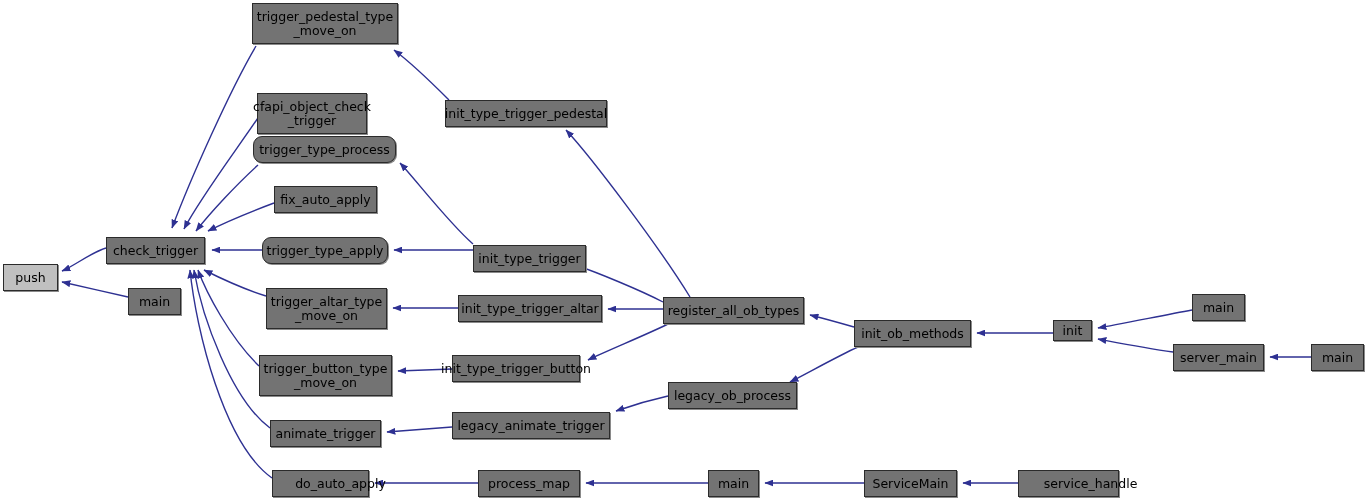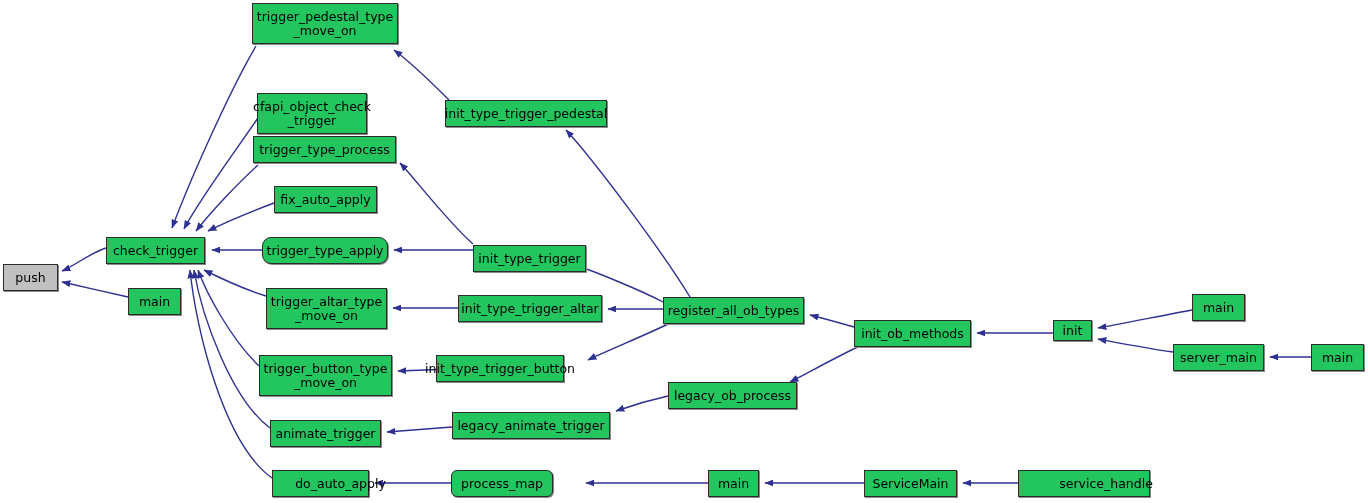--- a/index.html
+++ b/index.html
@@ -21,21 +21,21 @@
     left: 0;
     top: 0;
     width: 1368px;
     height: 503px;
     pointer-events: none;
   }
   .node {
     position: absolute;
     box-sizing: border-box;
     border: 1px solid #2b2b2b;
-    background: #22c55e;
+    background: #737373;
     color: #000000;
     display: flex;
     align-items: center;
     justify-content: center;
     text-align: center;
     font-size: 12.5px;
     line-height: 14px;
     letter-spacing: 0px;
     white-space: pre-line;
     box-shadow: 1px 1px 0 0 #8a8a8a;
@@ -95,39 +95,39 @@
       </g>
   </svg>
   <div id="nodes-group">
       <div class="node highlight" style="left: 3px; top: 264px; width: 55px; height: 27px;"><span>push</span></div>
       <div class="node" style="left: 106px; top: 237px; width: 99px; height: 27px;"><span>check_trigger</span></div>
       <div class="node" style="left: 128px; top: 288px; width: 53px; height: 27px;"><span>main</span></div>
       <div class="node" style="left: 252px; top: 3px; width: 146px; height: 41px;"><span>trigger_pedestal_type
 _move_on</span></div>
       <div class="node" style="left: 257px; top: 69px; width: 110px; height: 41px; margin-top: 24px;"><span>cfapi_object_check
 _trigger</span></div>
-      <div class="node" style="left: 253px; top: 136px; width: 143px; height: 27px;"><span>trigger_type_process</span></div>
+      <div class="node" style="left: 253px; top: 136px; width: 143px; height: 27px; border-radius: 9px;"><span>trigger_type_process</span></div>
       <div class="node" style="left: 274px; top: 186px; width: 103px; height: 27px;"><span>fix_auto_apply</span></div>
       <div class="node" style="left: 262px; top: 237px; width: 126px; height: 27px; border-radius: 9px;"><span>trigger_type_apply</span></div>
       <div class="node" style="left: 266px; top: 288px; width: 121px; height: 41px;"><span>trigger_altar_type
 _move_on</span></div>
       <div class="node" style="left: 259px; top: 355px; width: 133px; height: 41px;"><span>trigger_button_type
 _move_on</span></div>
       <div class="node" style="left: 270px; top: 420px; width: 111px; height: 27px;"><span>animate_trigger</span></div>
       <div class="node" style="left: 272px; top: 470px; width: 97px; height: 27px; padding-left: 40px;"><span>do_auto_apply</span></div>
       <div class="node" style="left: 445px; top: 100px; width: 162px; height: 27px;"><span>init_type_trigger_pedestal</span></div>
       <div class="node" style="left: 473px; top: 245px; width: 113px; height: 27px; align-items: center;"><span>init_type_trigger</span></div>
       <div class="node" style="left: 458px; top: 295px; width: 144px; height: 27px;"><span>init_type_trigger_altar</span></div>
-      <div class="node" style="left: 436px; top: 355px; width: 128px; height: 27px;"><span>init_type_trigger_button</span></div>
+      <div class="node" style="left: 452px; top: 355px; width: 128px; height: 27px;"><span>init_type_trigger_button</span></div>
       <div class="node" style="left: 452px; top: 412px; width: 158px; height: 27px;"><span>legacy_animate_trigger</span></div>
-      <div class="node" style="left: 451px; top: 470px; width: 102px; height: 27px; border-radius: 6px;"><span>process_map</span></div>
+      <div class="node" style="left: 478px; top: 470px; width: 102px; height: 27px;"><span>process_map</span></div>
       <div class="node" style="left: 663px; top: 297px; width: 141px; height: 27px;"><span>register_all_ob_types</span></div>
       <div class="node" style="left: 668px; top: 382px; width: 129px; height: 27px;"><span>legacy_ob_process</span></div>
       <div class="node" style="left: 708px; top: 470px; width: 51px; height: 27px;"><span>main</span></div>
       <div class="node" style="left: 854px; top: 320px; width: 117px; height: 27px; justify-content: center;"><span>init_ob_methods</span></div>
       <div class="node" style="left: 864px; top: 470px; width: 93px; height: 27px;"><span>ServiceMain</span></div>
       <div class="node" style="left: 1053px; top: 320px; width: 39px; height: 21px;"><span>init</span></div>
-      <div class="node" style="left: 1018px; top: 470px; width: 132px; height: 27px; padding-left: 44px;"><span>service_handle</span></div>
+      <div class="node" style="left: 1018px; top: 470px; width: 101px; height: 27px; padding-left: 44px;"><span>service_handle</span></div>
       <div class="node" style="left: 1192px; top: 294px; width: 53px; height: 27px;"><span>main</span></div>
       <div class="node" style="left: 1173px; top: 344px; width: 91px; height: 27px;"><span>server_main</span></div>
       <div class="node" style="left: 1311px; top: 344px; width: 53px; height: 27px;"><span>main</span></div>
     </div>
 </div>
 
 </body></html>

